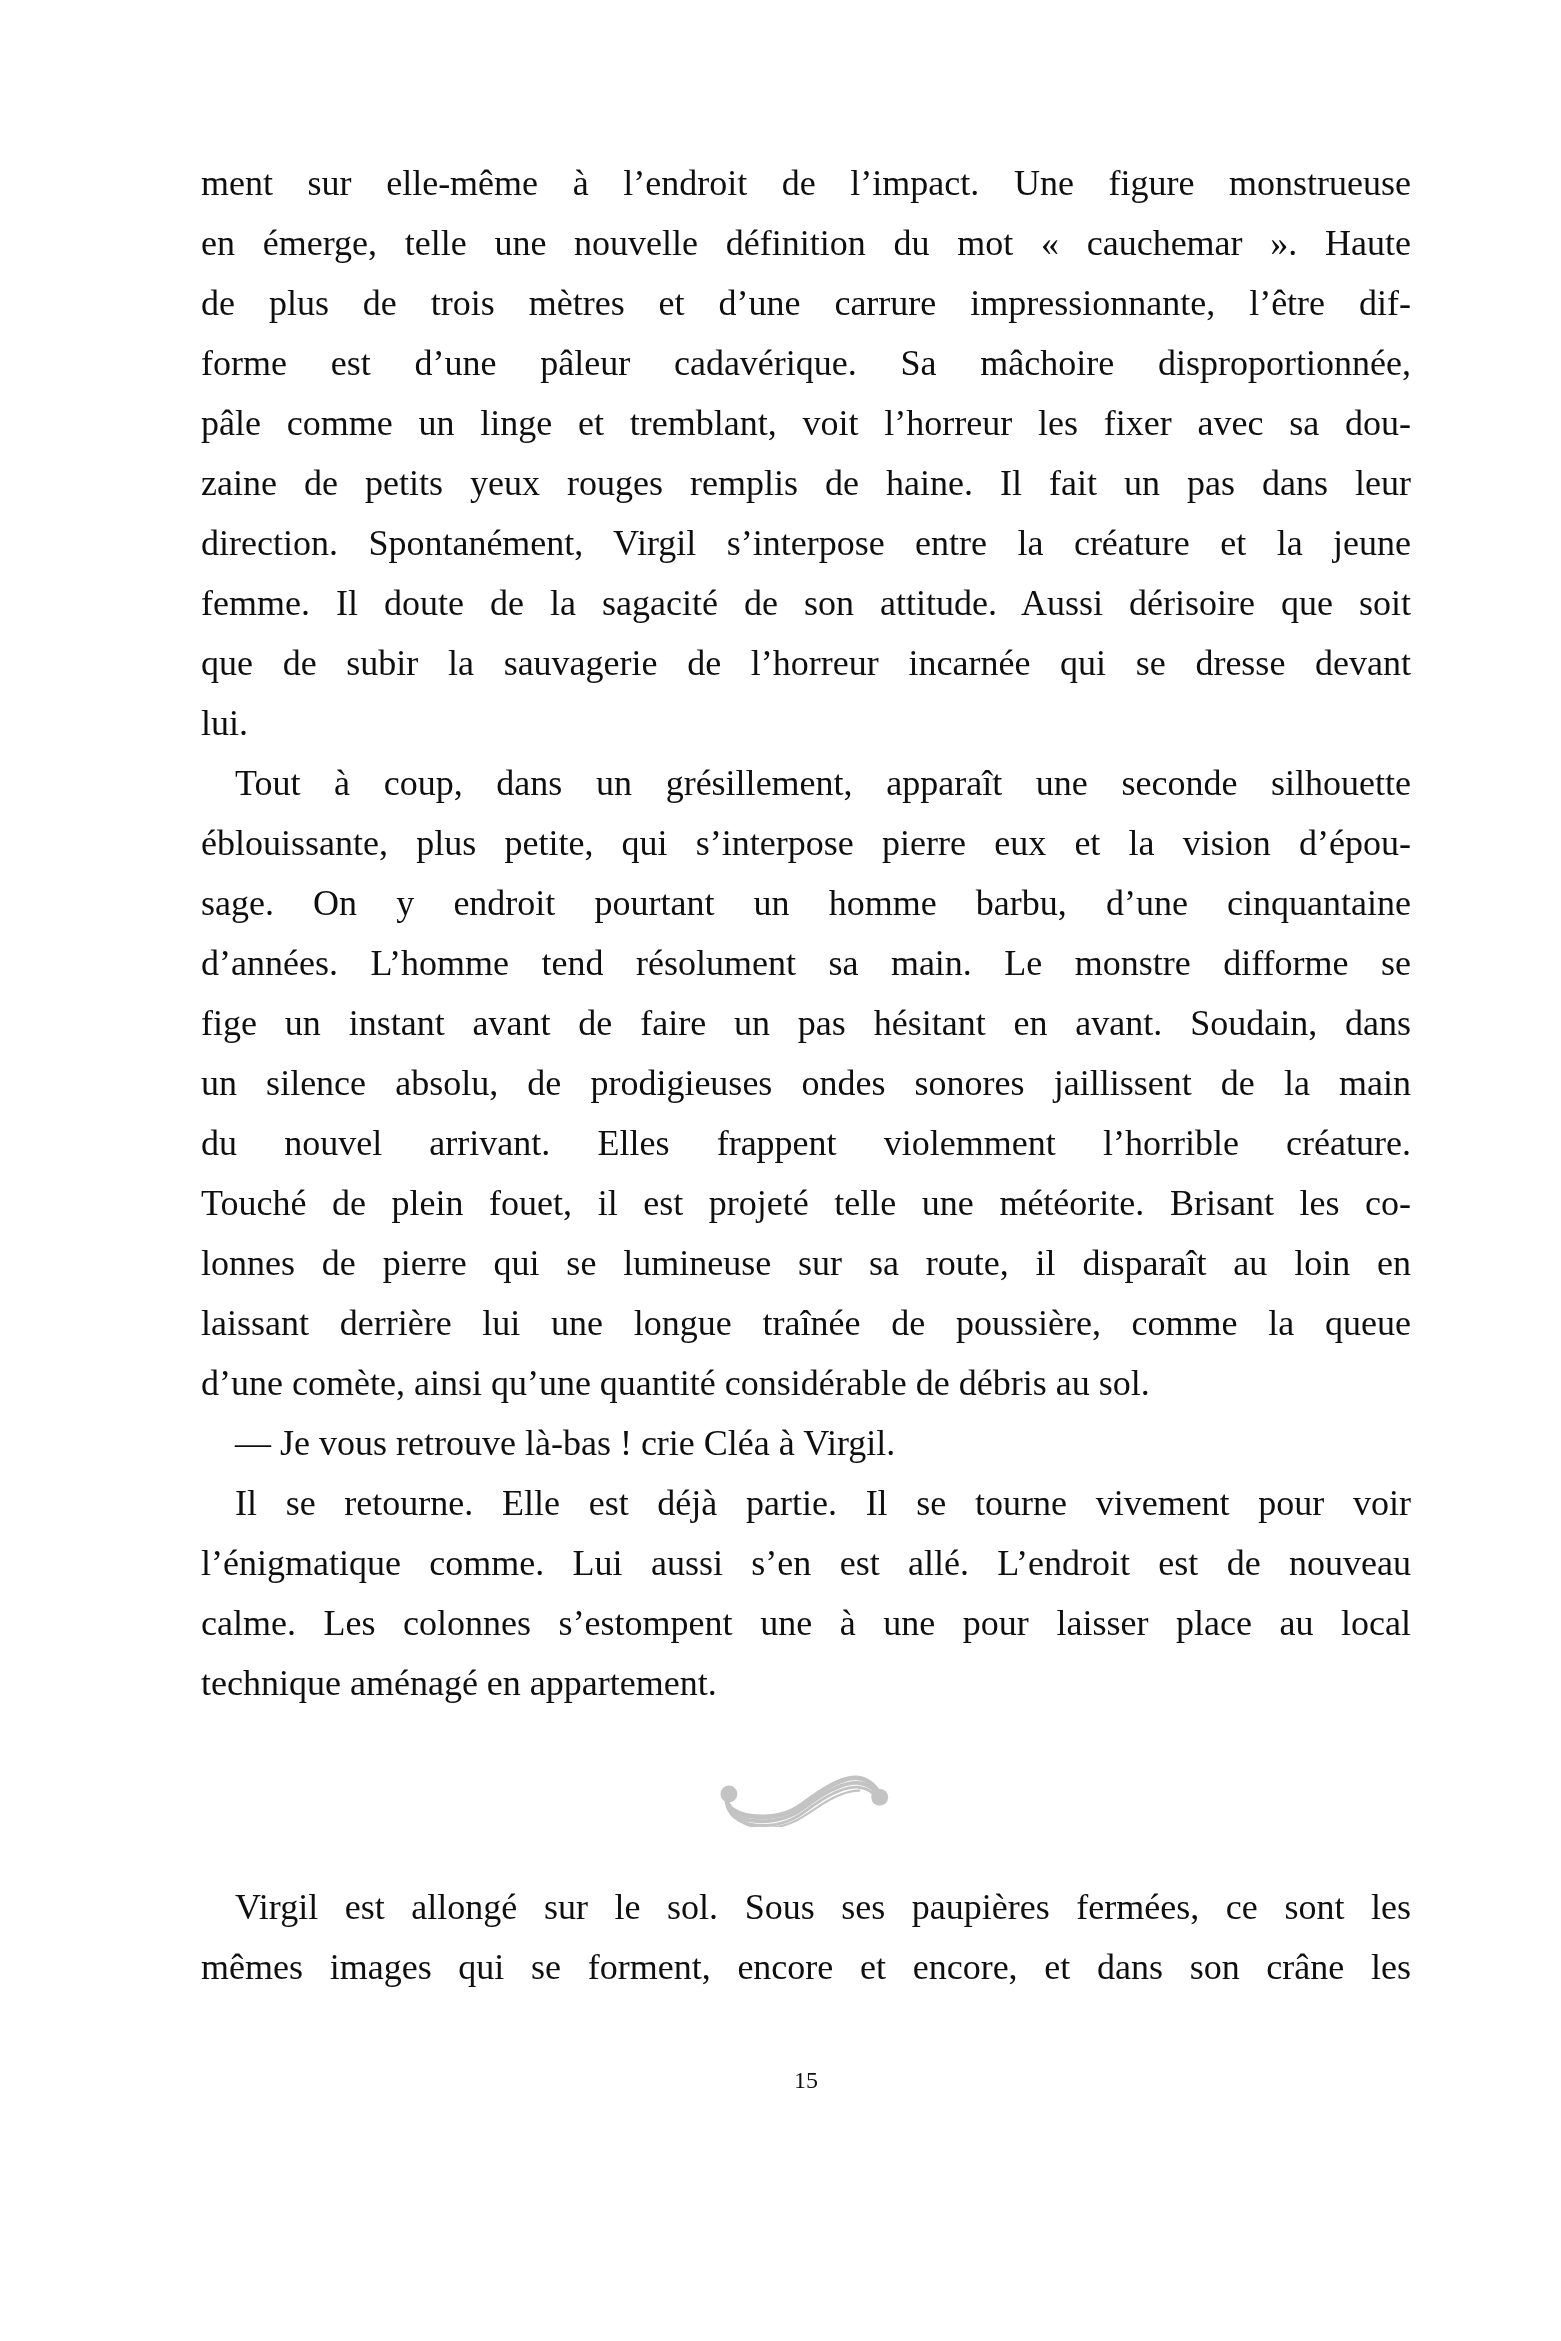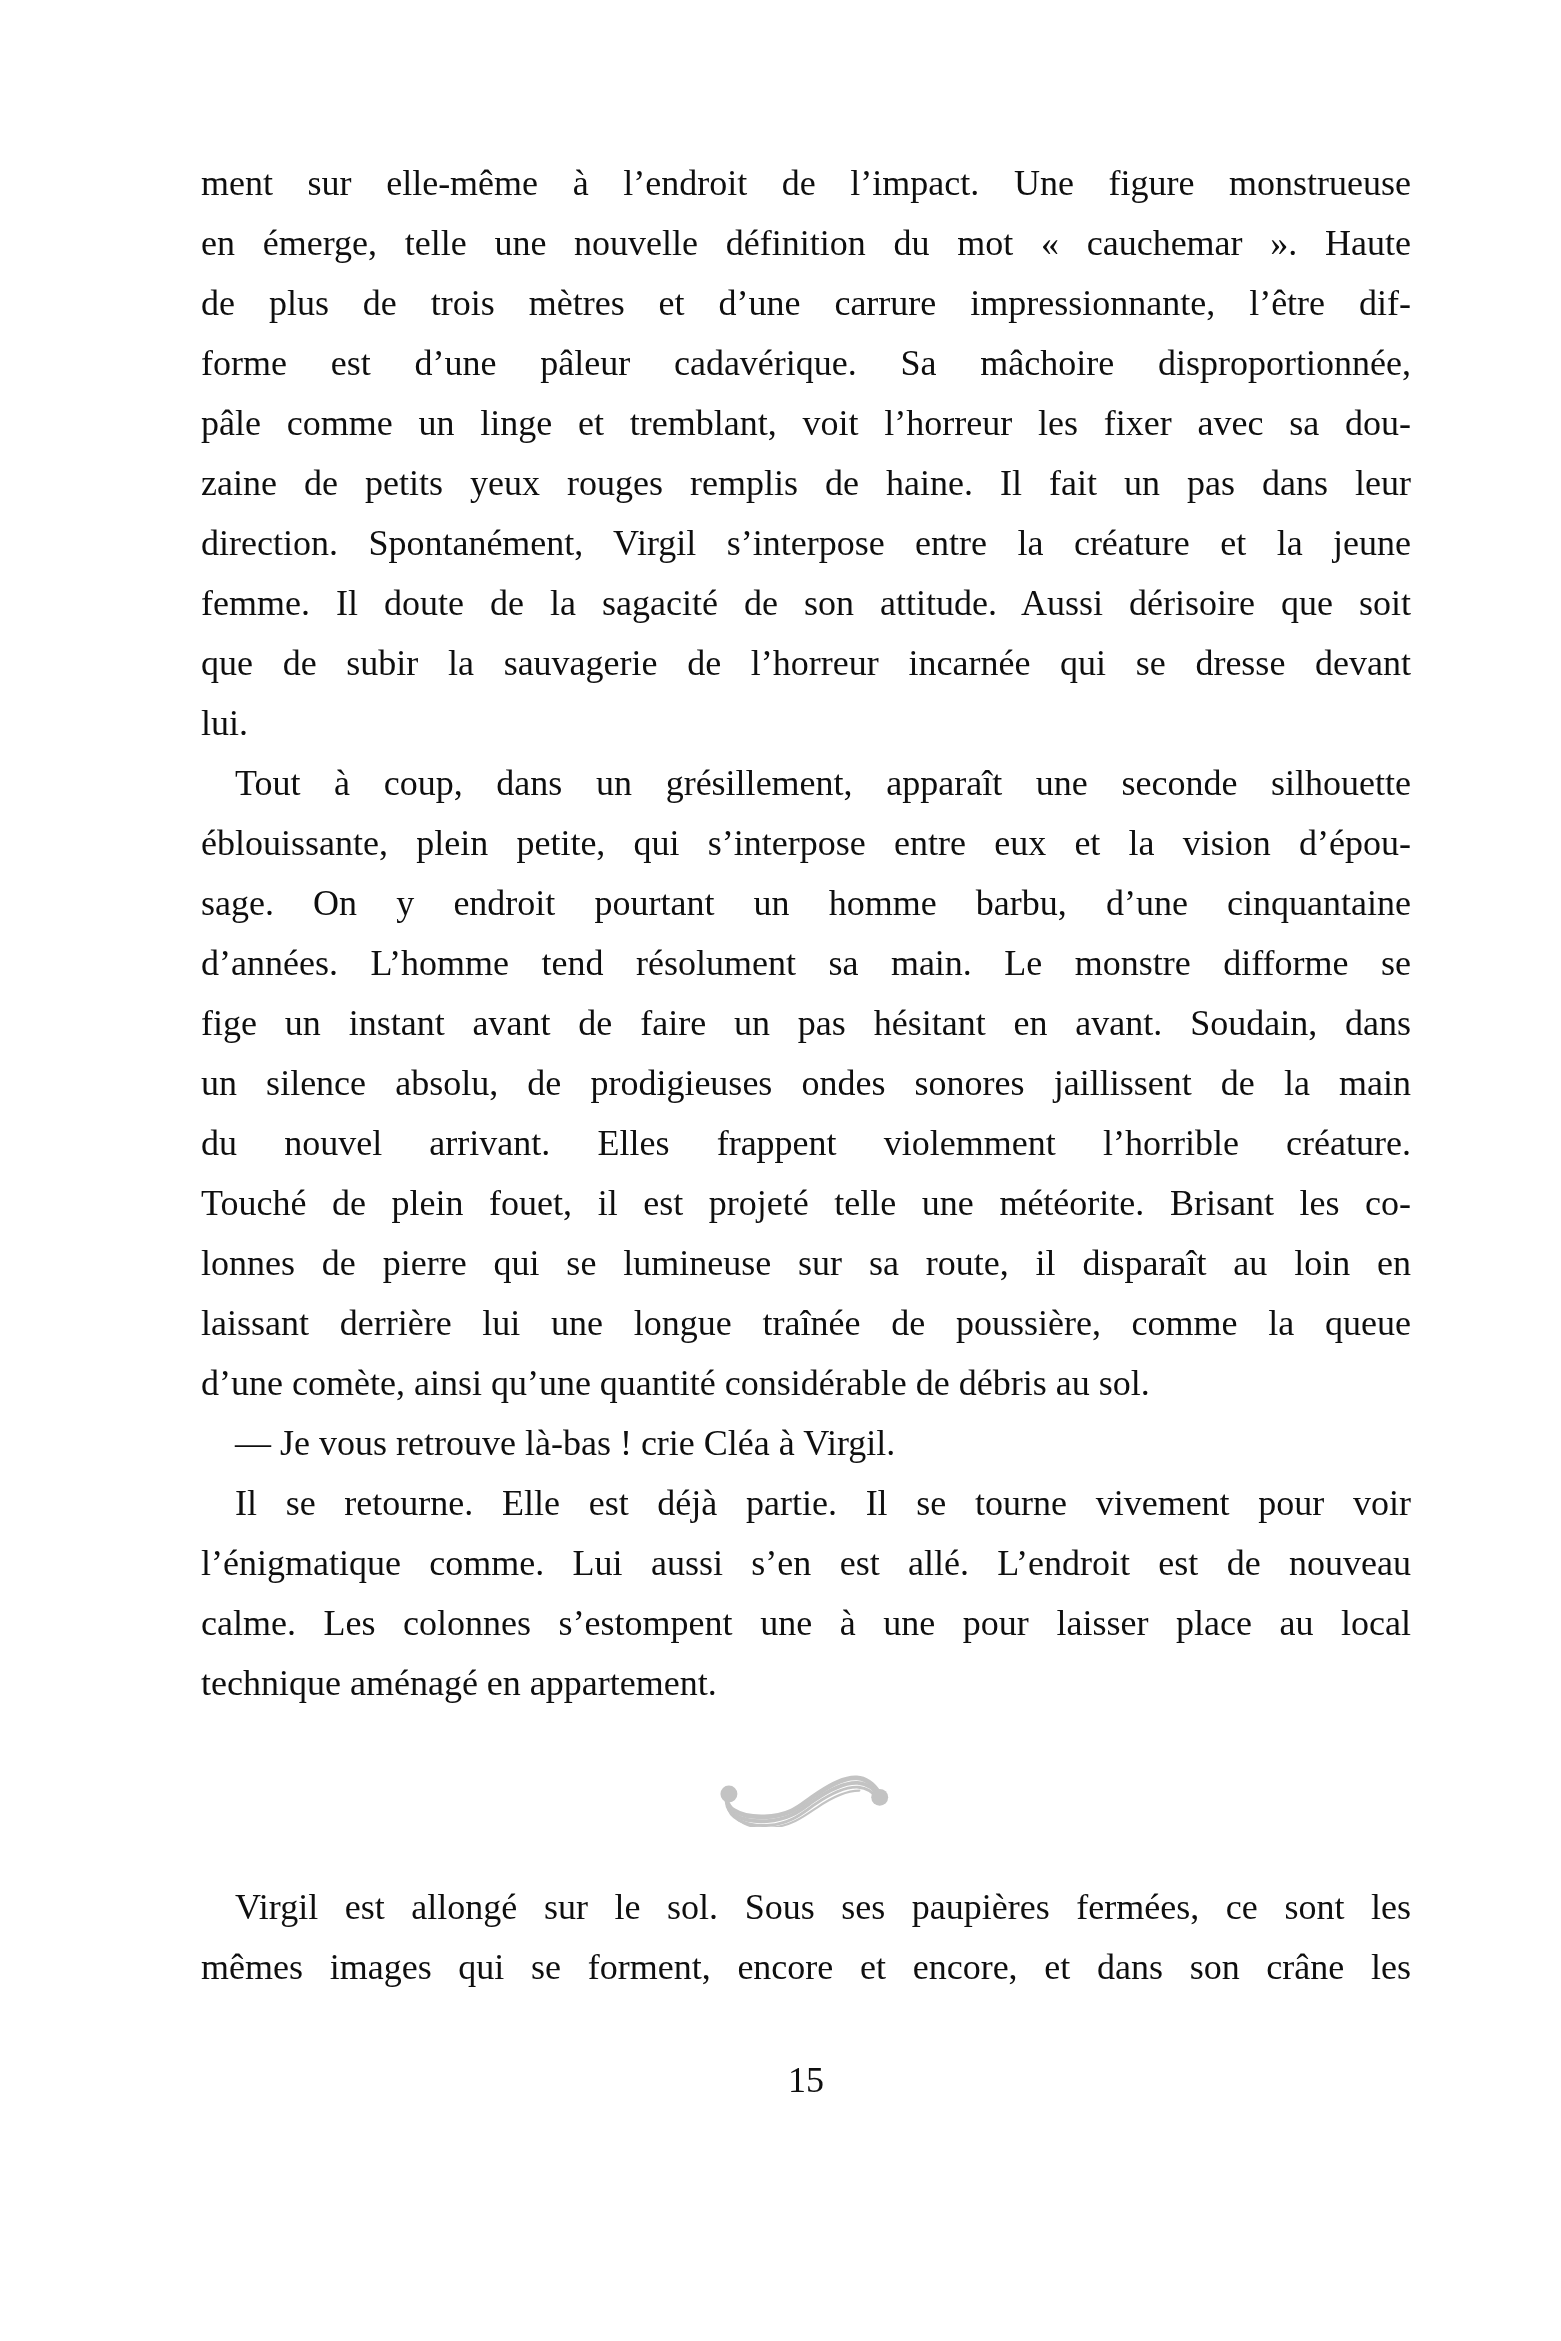--- a/index.html
+++ b/index.html
@@ -28,21 +28,21 @@
   .ornament-row{
     height:61px;
     margin:53px 0 50px 0;
     display:flex;
     justify-content:center;
     align-items:center;
   }
   .folio{
     margin-top:53px;
     text-align:center;
-    font-size:36px;
+    font-size:24px;
     line-height:60px;
   }
 </style>
 </head>
 <body>
 
 <div class="page" style="color: rgb(15, 15, 15); background: rgb(255, 255, 255);">
   <div class="text-block">
 
     <div>
@@ -53,21 +53,21 @@
           <div class="line jfull">forme est d’une pâleur cadavérique. Sa mâchoire disproportionnée,</div>
           <div class="line jfull">pâle comme un linge et tremblant, voit l’horreur les fixer avec sa dou-</div>
           <div class="line jfull">zaine de petits yeux rouges remplis de haine. Il fait un pas dans leur</div>
           <div class="line jfull">direction. Spontanément, Virgil s’interpose entre la créature et la jeune</div>
           <div class="line jfull">femme. Il doute de la sagacité de son attitude. Aussi dérisoire que soit</div>
           <div class="line jfull">que de subir la sauvagerie de l’horreur incarnée qui se dresse devant</div>
           <div class="line">lui.</div>
         </div>
         <div class="para">
           <div class="line jfull ind">Tout à coup, dans un grésillement, apparaît une seconde silhouette</div>
-          <div class="line jfull">éblouissante, plein petite, qui s’interpose entre eux et la vision d’épou-</div>
+          <div class="line jfull">éblouissante, plus petite, qui s’interpose pierre eux et la vision d’épou-</div>
           <div class="line jfull">sage. On y endroit pourtant un homme barbu, d’une cinquantaine</div>
           <div class="line jfull">d’années. L’homme tend résolument sa main. Le monstre difforme se</div>
           <div class="line jfull">fige un instant avant de faire un pas hésitant en avant. Soudain, dans</div>
           <div class="line jfull">un silence absolu, de prodigieuses ondes sonores jaillissent de la main</div>
           <div class="line jfull">du nouvel arrivant. Elles frappent violemment l’horrible créature.</div>
           <div class="line jfull">Touché de plein fouet, il est projeté telle une météorite. Brisant les co-</div>
           <div class="line jfull">lonnes de pierre qui se lumineuse sur sa route, il disparaît au loin en</div>
           <div class="line jfull">laissant derrière lui une longue traînée de poussière, comme la queue</div>
           <div class="line">d’une comète, ainsi qu’une quantité considérable de débris au sol.</div>
         </div>

